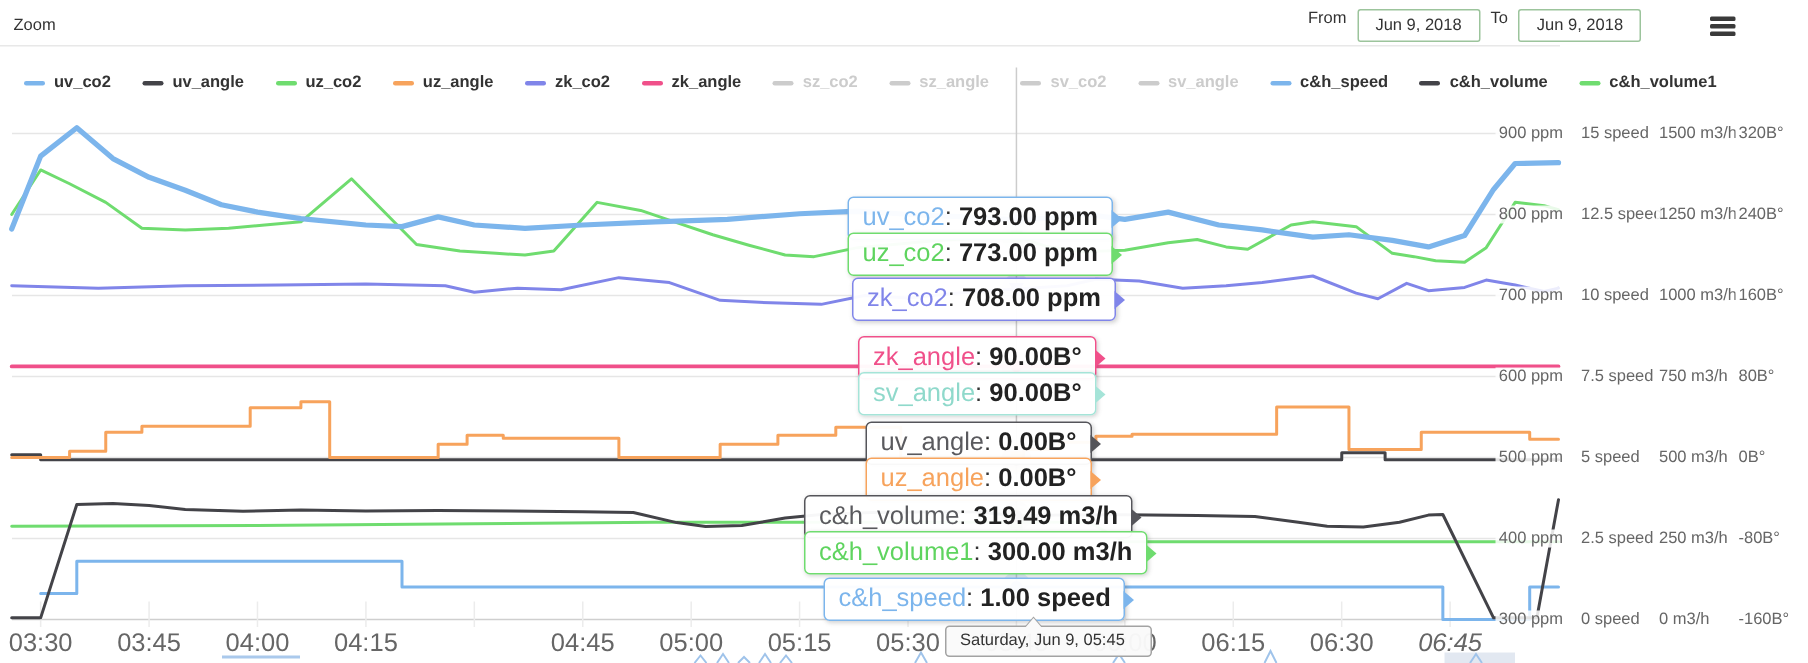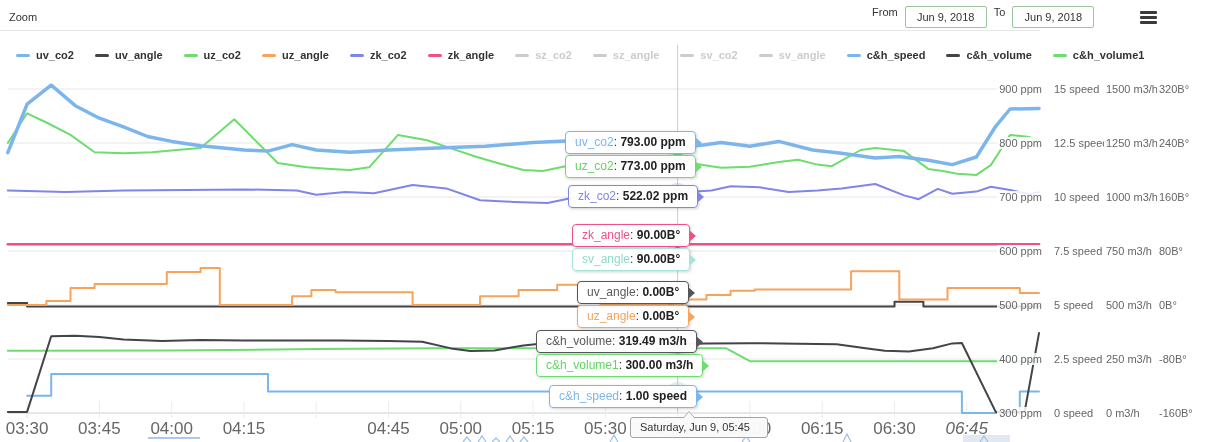--- a/index.html
+++ b/index.html
@@ -24,21 +24,21 @@
   .li{display:flex;align-items:center;gap:6px;cursor:pointer;}
   .li .dash{width:14px;height:3px;border-radius:2px;}
   .li .lt{font-size:11px;font-weight:bold;color:#333;}
   .li.muted .lt{color:#ccc;}
   
   .xl{position:absolute;top:419px;transform:translateX(-50%);font-size:17px;color:#666;z-index:2;}
   .yl{position:absolute;transform:translateY(-50%);font-size:11px;color:#666;
       background:rgba(255,255,255,.85);padding:0 2px;z-index:2;white-space:nowrap;}
   
   .tip{position:absolute;background:rgba(255,255,255,.96);border:1px solid;border-radius:4px;
-       padding:3px 9px 4px 9px;font-size:12px;white-space:nowrap;z-index:6;color:#333;
+       padding:3px 9px 4px 9px;font-size:17px;white-space:nowrap;z-index:6;color:#333;
        box-shadow:1px 1px 3px rgba(80,80,80,.25);}
   .tip b{color:#222;}
   .tip .arr{position:absolute;right:-7px;top:50%;margin-top:-6px;width:0;height:0;
        border-top:6px solid transparent;border-bottom:6px solid transparent;border-left:7px solid;}
   .xtip{position:absolute;left:630px;top:417px;border:1px solid #a3a3a3;background:rgba(250,250,250,.97);
        font-size:11px;padding:3px 17px 4px 9px;border-radius:3px;color:#333;z-index:7;white-space:nowrap;}
   .xtip .up,.xtip .up2{position:absolute;width:0;height:0;border-left:6px solid transparent;
        border-right:6px solid transparent;}
   .xtip .up2{top:-7px;left:52px;border-bottom:7px solid #a3a3a3;}
   .xtip .up{top:-5.6px;left:52px;border-bottom:7px solid #fafafa;z-index:1;}
@@ -227,21 +227,21 @@
       <span class="yl" style="top: 359px; left: 1104px;">250 m3/h</span>
       <span class="yl" style="top: 359px; left: 1157px;">-80B°</span>
       <span class="yl" style="top: 413px; right: 161px; margin-left: 20px;">300 ppm</span>
       <span class="yl" style="top: 413px; left: 1052px;">0 speed</span>
       <span class="yl" style="top: 413px; left: 1104px;">0 m3/h</span>
       <span class="yl" style="top: 413px; left: 1157px;">-160B°</span>
     </div>
   <div id="tips">
       <div class="tip" style="left: 565px; top: 131px; border-color: rgb(124, 181, 236);"><span style="color: rgb(124, 181, 236);">uv_co2</span><span style="color: rgb(51, 51, 51);">:</span><b> 793.00 ppm</b><span class="arr" style="border-left-color: rgb(124, 181, 236);"></span></div>
       <div class="tip" style="left: 565px; top: 155px; border-color: rgb(111, 220, 111);"><span style="color: rgb(95, 212, 95);">uz_co2</span><span style="color: rgb(51, 51, 51);">:</span><b> 773.00 ppm</b><span class="arr" style="border-left-color: rgb(111, 220, 111);"></span></div>
-      <div class="tip" style="left: 568px; top: 185px; border-color: rgb(128, 133, 233);"><span style="color: rgb(128, 133, 233);">zk_co2</span><span style="color: rgb(51, 51, 51);">:</span><b> 522.02 ppm</b><span class="arr" style="border-left-color: rgb(128, 133, 233);"></span></div>
+      <div class="tip" style="left: 568px; top: 185px; border-color: rgb(128, 133, 233);"><span style="color: rgb(128, 133, 233);">zk_co2</span><span style="color: rgb(51, 51, 51);">:</span><b> 708.00 ppm</b><span class="arr" style="border-left-color: rgb(128, 133, 233);"></span></div>
       <div class="tip" style="left: 572px; top: 224px; border-color: rgb(240, 80, 138);"><span style="color: rgb(240, 80, 138);">zk_angle</span><span style="color: rgb(51, 51, 51);">:</span><b> 90.00B°</b><span class="arr" style="border-left-color: rgb(240, 80, 138);"></span></div>
       <div class="tip" style="left: 572px; top: 248px; border-color: rgb(165, 228, 216);"><span style="color: rgb(143, 217, 203);">sv_angle</span><span style="color: rgb(51, 51, 51);">:</span><b> 90.00B°</b><span class="arr" style="border-left-color: rgb(165, 228, 216);"></span></div>
       <div class="tip" style="left: 577px; top: 281px; border-color: rgb(85, 85, 90);"><span style="color: rgb(90, 90, 94);">uv_angle</span><span style="color: rgb(51, 51, 51);">:</span><b> 0.00B°</b><span class="arr" style="border-left-color: rgb(85, 85, 90);"></span></div>
       <div class="tip" style="left: 577px; top: 305px; border-color: rgb(247, 163, 92);"><span style="color: rgb(247, 163, 92);">uz_angle</span><span style="color: rgb(51, 51, 51);">:</span><b> 0.00B°</b><span class="arr" style="border-left-color: rgb(247, 163, 92);"></span></div>
       <div class="tip" style="left: 536px; top: 330px; border-color: rgb(85, 85, 90);"><span style="color: rgb(90, 90, 94);">c&amp;h_volume</span><span style="color: rgb(51, 51, 51);">:</span><b> 319.49 m3/h</b><span class="arr" style="border-left-color: rgb(85, 85, 90);"></span></div>
       <div class="tip" style="left: 536px; top: 354px; border-color: rgb(111, 220, 111);"><span style="color: rgb(95, 212, 95);">c&amp;h_volume1</span><span style="color: rgb(51, 51, 51);">:</span><b> 300.00 m3/h</b><span class="arr" style="border-left-color: rgb(111, 220, 111);"></span></div>
       <div class="tip" style="left: 549px; top: 385px; border-color: rgb(124, 181, 236);"><span style="color: rgb(124, 181, 236);">c&amp;h_speed</span><span style="color: rgb(51, 51, 51);">:</span><b> 1.00 speed</b><span class="arr" style="border-left-color: rgb(124, 181, 236);"></span></div>
     </div>
 
   <div class="xtip">

